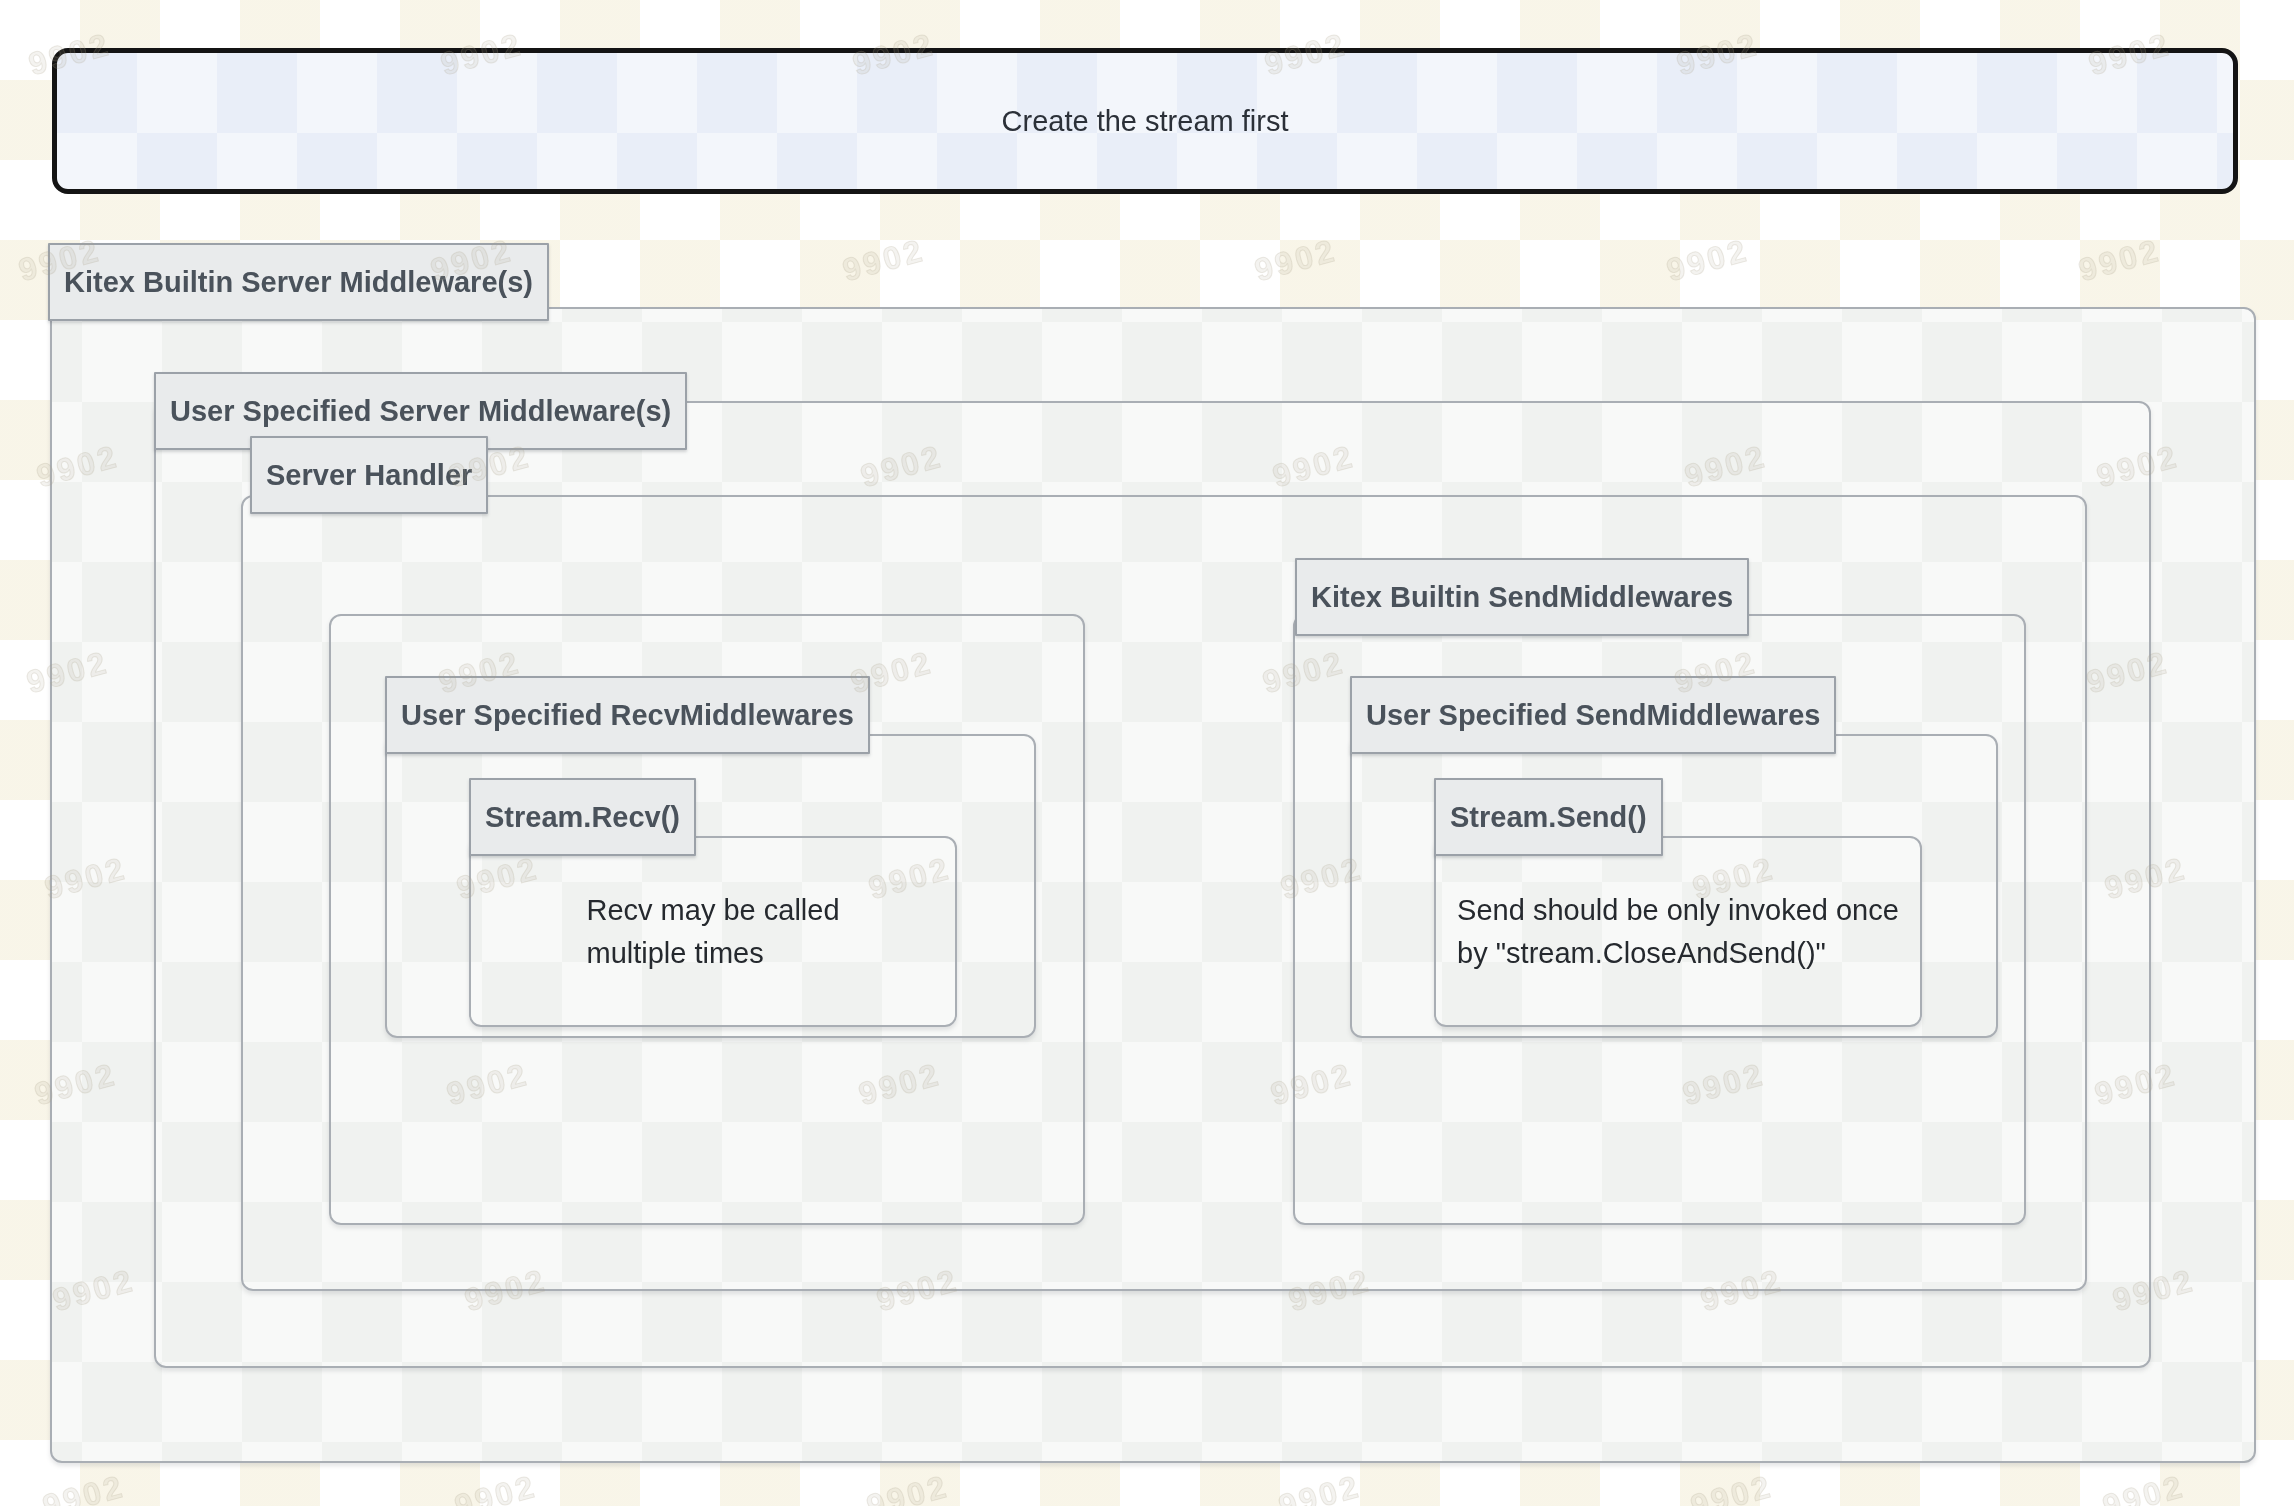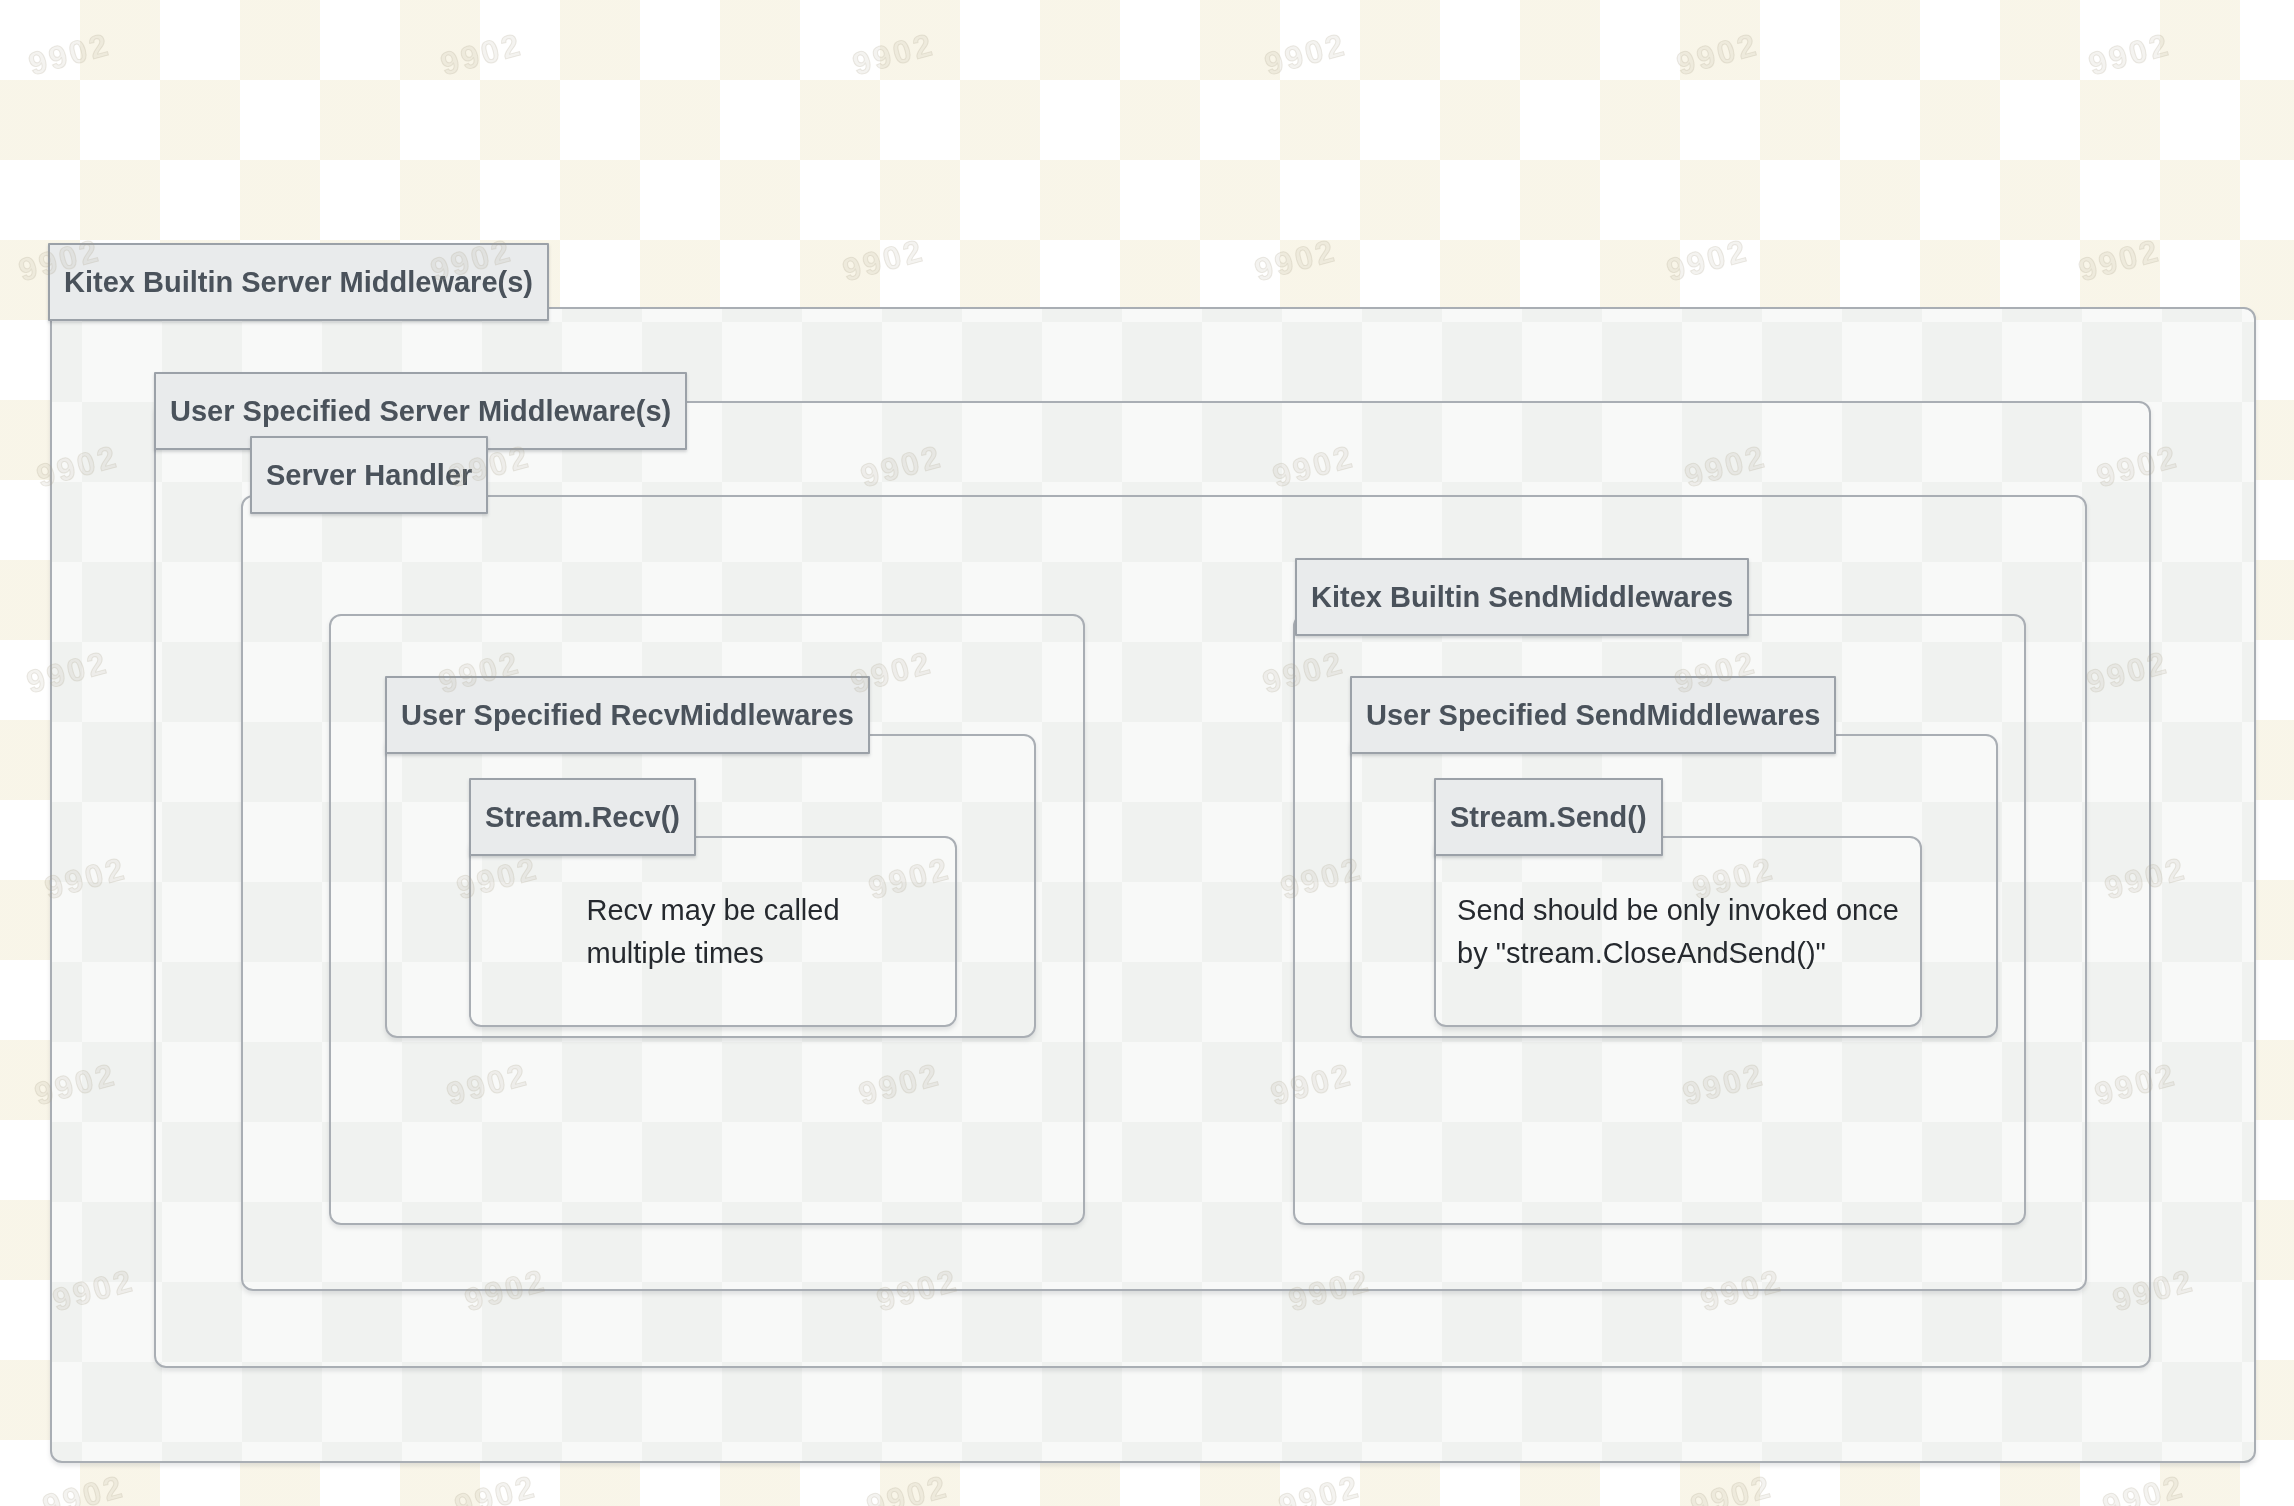--- a/index.html
+++ b/index.html
@@ -116,20 +116,23 @@
     font-size: 29px;
     line-height: 43px;
     color: #25292e;
   }
 </style>
 </head>
 <body>
 
 <div class="canvas">
 
+  <div class="banner">
+    <span>Create the stream first</span>
+  </div>
 
   <span class="lbl lbl-a">Kitex Builtin Server Middleware(s)</span>
 
   <div class="nbox box-a">
 
     <span class="lbl lbl-b">User Specified Server Middleware(s)</span>
 
     <div class="nbox box-b">
 
       <span class="lbl lbl-c">Server Handler</span>

